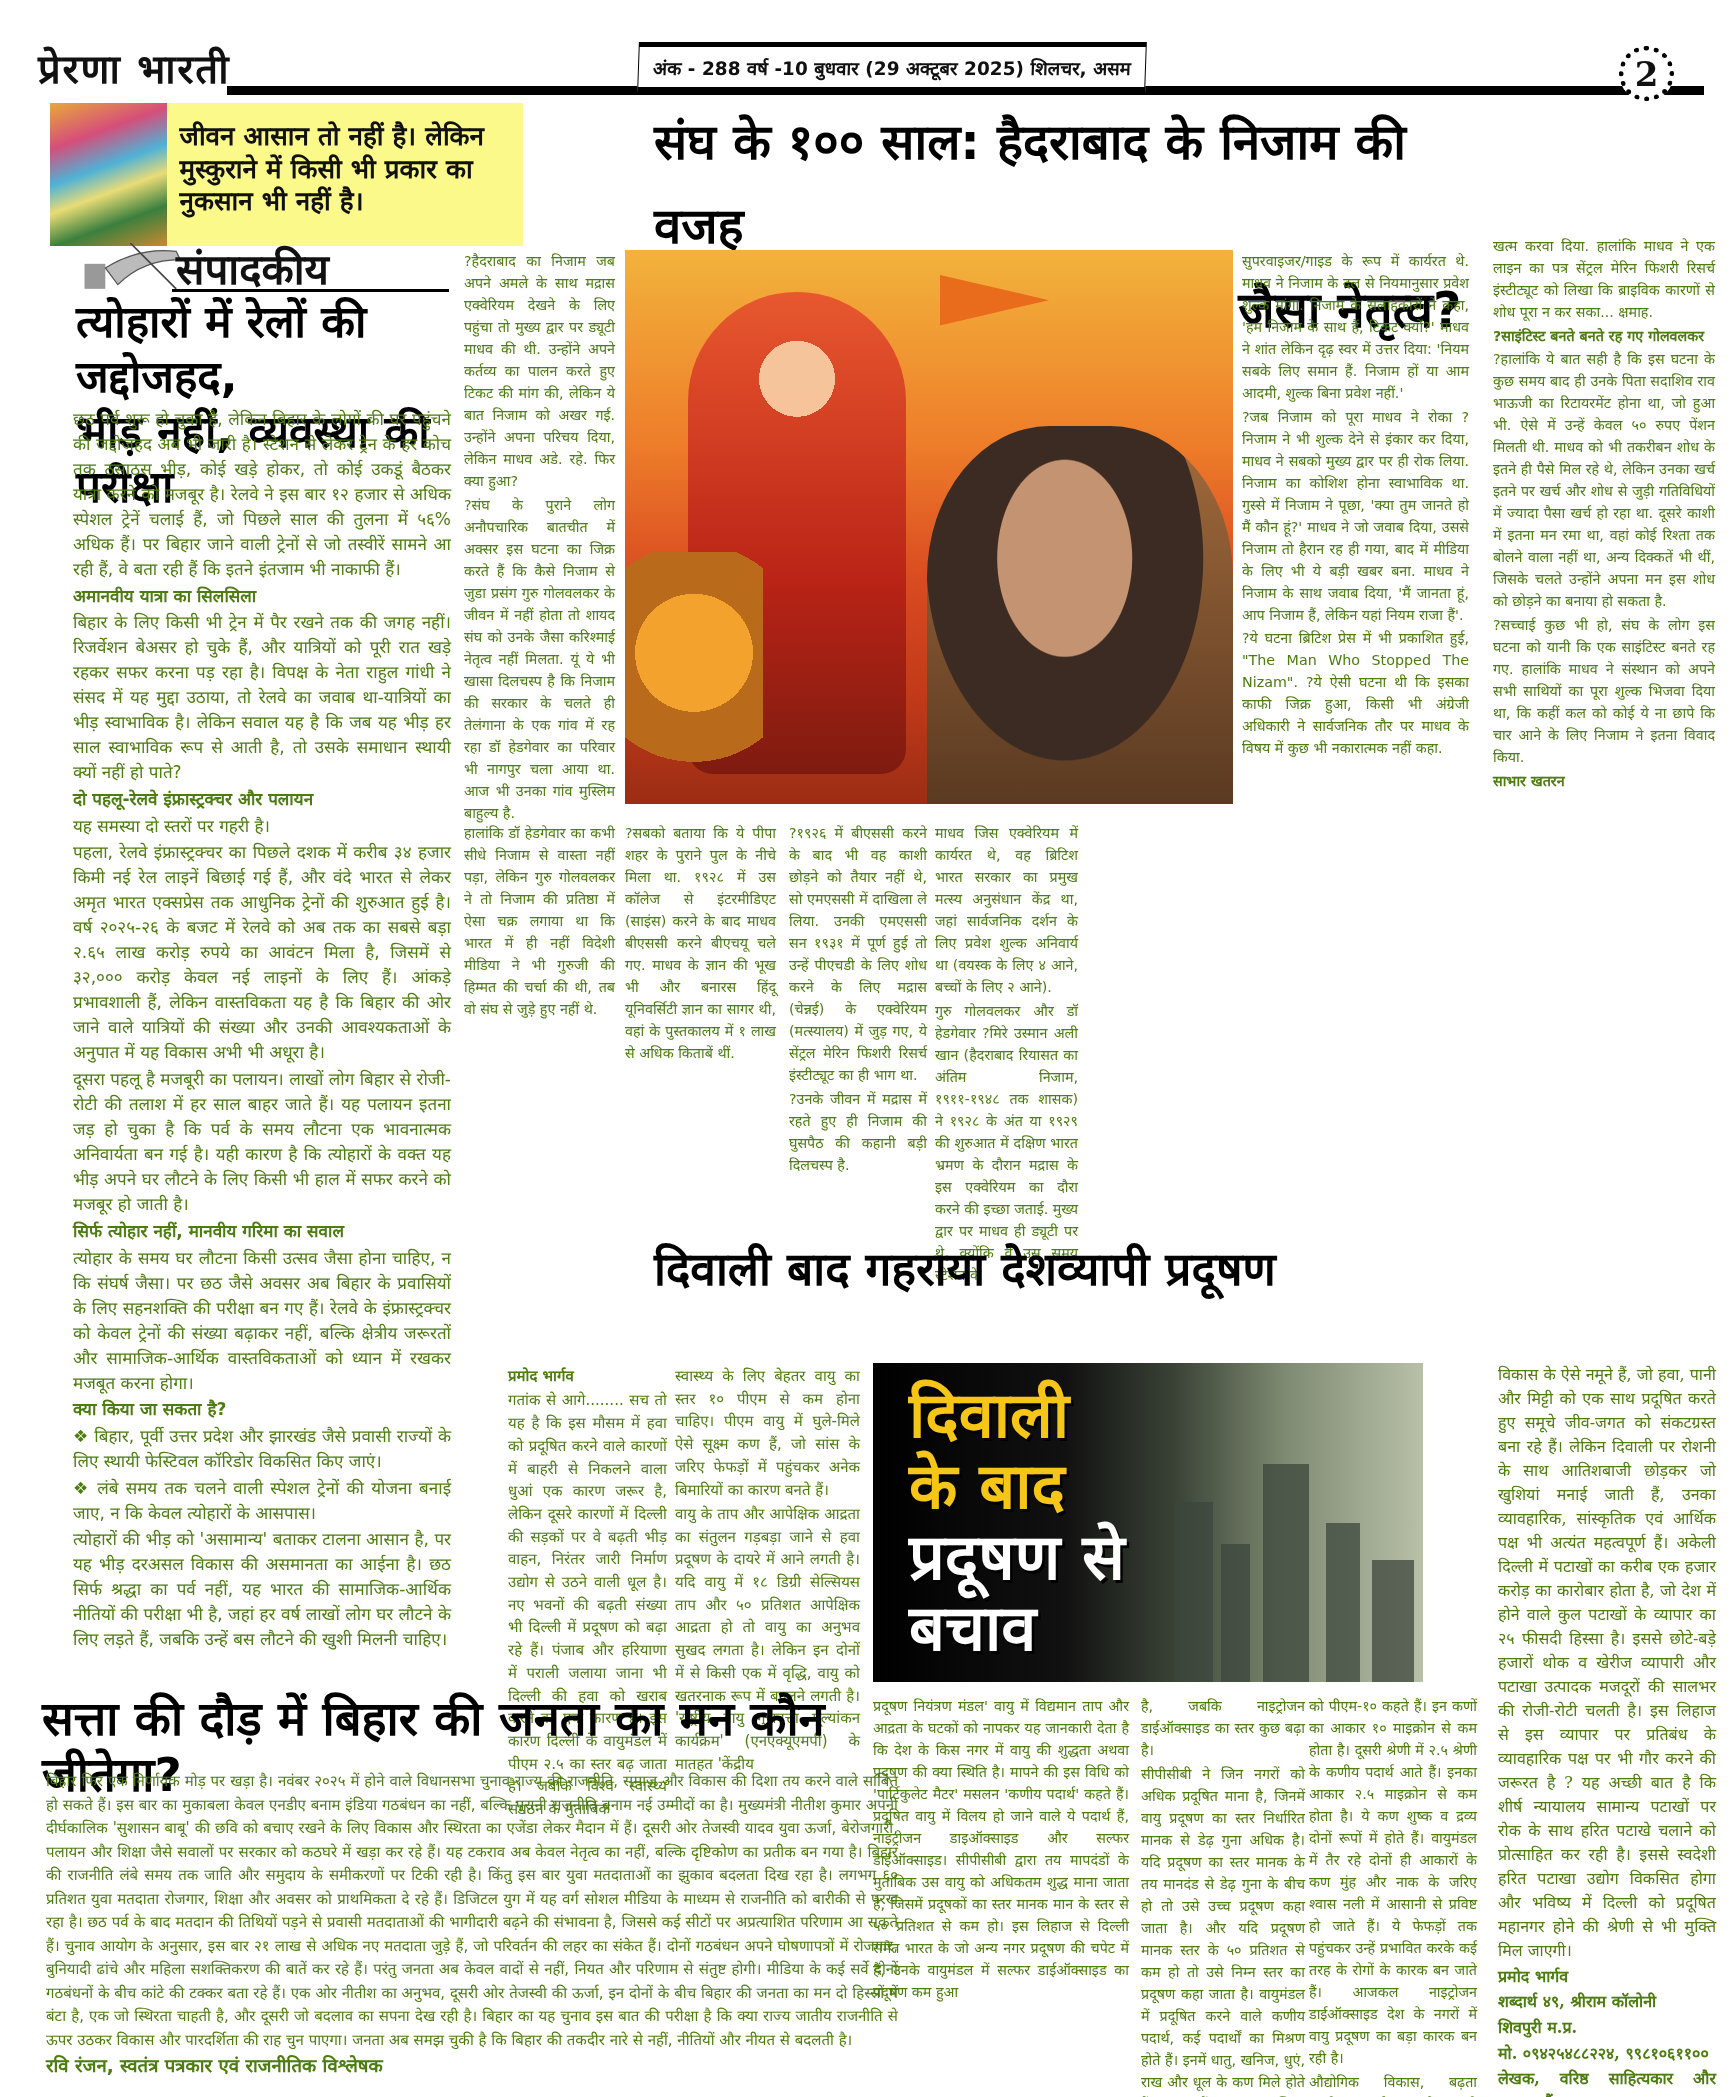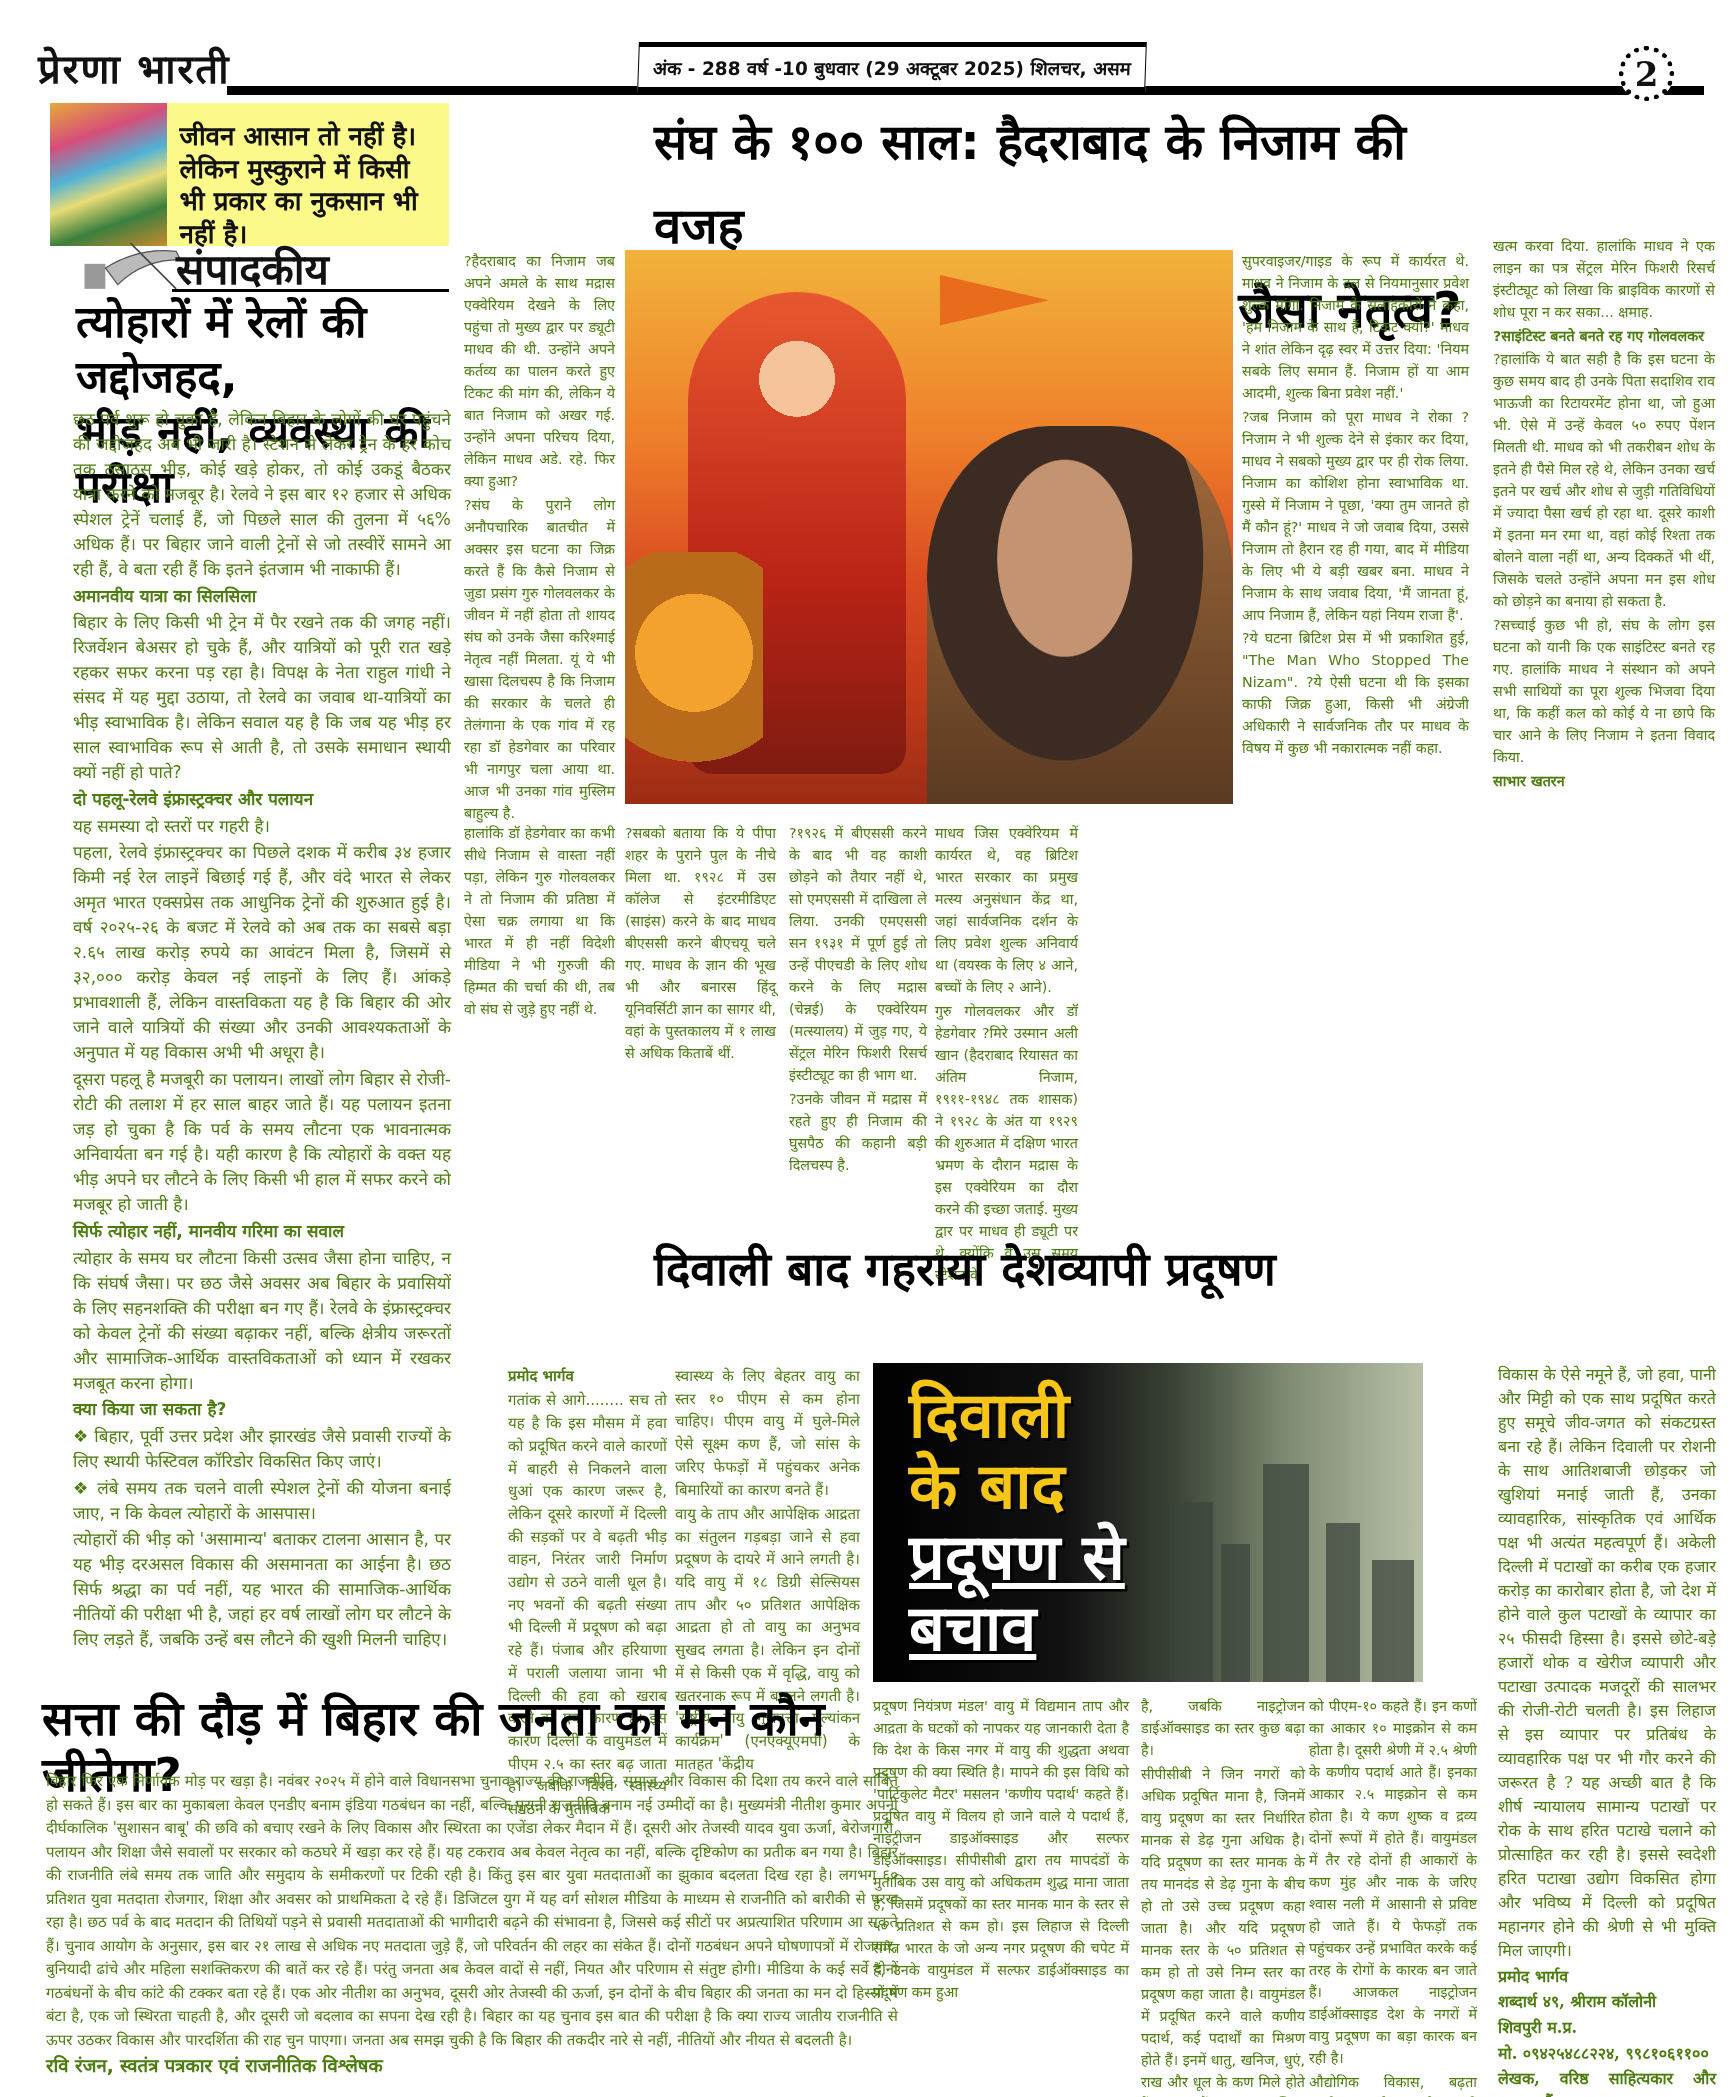--- a/index.html
+++ b/index.html
@@ -3,21 +3,21 @@
 <meta charset="utf-8">
 <style>
   * { box-sizing: border-box; margin: 0; padding: 0; }
   html, body { width: 1734px; height: 2725px; background: #ffffff; overflow: hidden; }
   body { position: relative; font-family: "DejaVu Sans", sans-serif; color: #111; }
   .abs { position: absolute; }
   .masthead-title { left: 38px; top: 40px; font-size: 40px; font-weight: bold; letter-spacing: 1.7px; }
   .masthead-rule { left: 227px; top: 86px; width: 1477px; height: 9.2px; background: #000; }
   .issue-box { left: 638px; top: 42px; width: 508px; height: 50px; border: 1.7px solid #000; border-top: 5.9px solid #000; border-bottom: 5.9px solid #000; display: flex; align-items: center; justify-content: center; font-size: 18.5px; font-weight: bold; transform: skewX(-2deg); background:#fff;}
   .page-num { left: 1619px; top: 46px; width: 55px; height: 55px; border-radius: 50%; border: 5.9px dotted #000; display: flex; align-items: center; justify-content: center; font-family: "DejaVu Serif", serif; font-size: 34px; font-weight: bold; background:#fff;}
-  .quote-box { left: 50px; top: 103px; width: 399px; height: 143px; background: #fbf98a; display: flex; }
+  .quote-box { left: 50px; top: 103px; width: 473px; height: 143px; background: #fbf98a; display: flex; }
   .quote-img { width: 117px; height: 100%; background: linear-gradient(160deg,#e7a93a 0%,#d64e7a 25%,#4fb2d6 45%,#e9dc76 60%,#3b7f3e 78%,#c88b2e 100%); }
   .quote-text { flex: 1; padding: 17px 12.6px; font-size: 26px; font-weight: bold; line-height: 1.25; }
   .headline-xl { font-weight: bold; color: #000; line-height: 1.2; }
   .rss-headline { left: 654px; top: 101px; width: 822px; font-size: 49px; line-height: 84px; }
   .editorial-logo { left: 80px; top: 243px; width: 109px; height: 50px; }
   .editorial-label { left: 176px; top: 239px; font-size: 42px; font-weight: bold; }
   .editorial-rule { left: 172px; top: 289px; width: 277px; height: 3.4px; background:#000; }
   .editorial-head { left: 76px; top: 294px; width: 373px; font-size: 44px; text-align: left; line-height: 55px; }
   .col { position: absolute; font-size: 17px; line-height: 24px; text-align: justify; color: #4d7c0f; }
   .col p { margin-bottom: 1.7px; }
@@ -25,21 +25,21 @@
   .col .byline { font-weight: bold; }
   .rss-img { left: 625px; top: 250px; width: 608px; height: 554px; background: linear-gradient(180deg,#f2b33b 0%,#ee7d2a 35%,#d94a21 60%,#c23a19 80%,#9b2d14 100%); overflow:hidden; }
   .rss-img .goddess { position:absolute; left:63px; top:42px; width:218px; height:482px; border-radius: 109px 109px 25px 25px; background: radial-gradient(circle at 50% 18%, #f7c7a0 0 38px, transparent 38px), linear-gradient(180deg,#e8542f 0%,#b82216 60%,#7c1a10 100%); opacity:.95; }
   .rss-img .flag { position:absolute; left:315px; top:25px; width:109px; height:84px; background:#e96b1c; clip-path: polygon(0 0,100% 30%,0 60%); }
   .rss-img .portrait { position:absolute; left:302px; top:176px; width:306px; height:378px; background: radial-gradient(ellipse at 45% 35%, #c49371 0 67px, #3c2b22 68px 138px, transparent 139px), linear-gradient(180deg,#a36b3c 0%,#5a3a22 100%); border-radius: 40% 40% 0 0; }
   .rss-img .lion { position:absolute; left:0; top:302px; width:138px; height:252px; background: radial-gradient(circle at 50% 40%, #f3a22d 0 59px, #b96a1b 59px 109px, transparent 109px); }
   .pollution-head { left: 654px; top: 1242px; width: 839px; font-size: 46px; text-align: left; }
   .pollution-img { left: 873px; top: 1363px; width: 550px; height: 319px; background: linear-gradient(90deg,#000 0%,#111 35%,#3a4336 55%,#7f8a72 75%,#b8c0a8 100%); overflow: hidden; }
   .pollution-img .bldg { position:absolute; bottom:0; background: rgba(60,70,60,.75); }
   .pollution-img .txt { position:absolute; left:36px; top:17px; font-size: 63px; font-weight: bold; line-height: 71px; color: #f5c518; text-shadow: 2.5px 2.5px 0 #000; }
-  .pollution-img .txt .white { color:#fff;text-decoration:underline; }
+  .pollution-img .txt .white { color:#fff; }
   .bihar-head { left: 42px; top: 1691px; width: 881px; font-size: 47px; }
   .bihar-body { left: 46px; top: 1770px; width: 852px; font-size: 15px; line-height: 23.5px; }
   .serif { font-family: "DejaVu Serif", serif; }
 </style>
 </head>
 <body>
 
 <div class="abs masthead-title">प्रेरणा भारती</div>
 <div class="abs masthead-rule"></div>
 <div class="abs issue-box">

